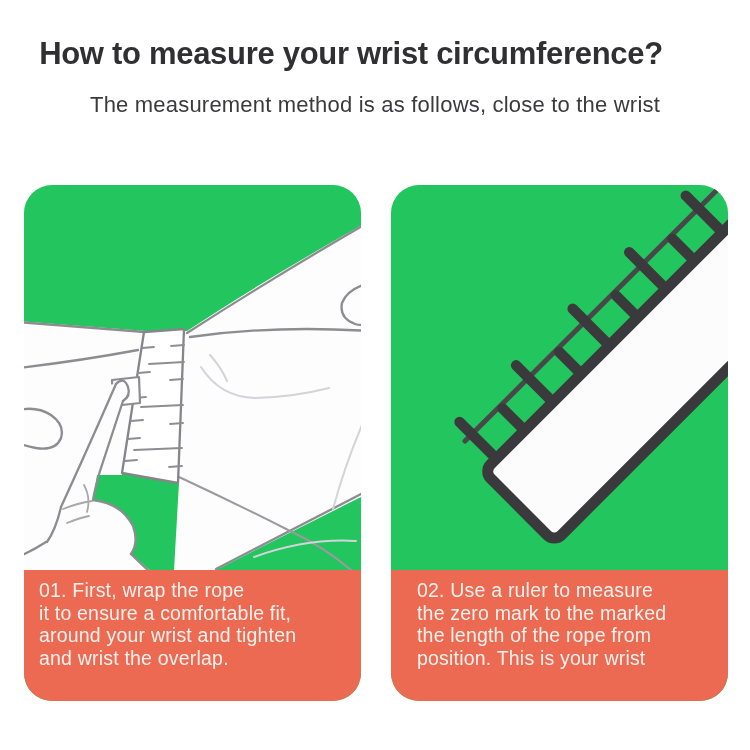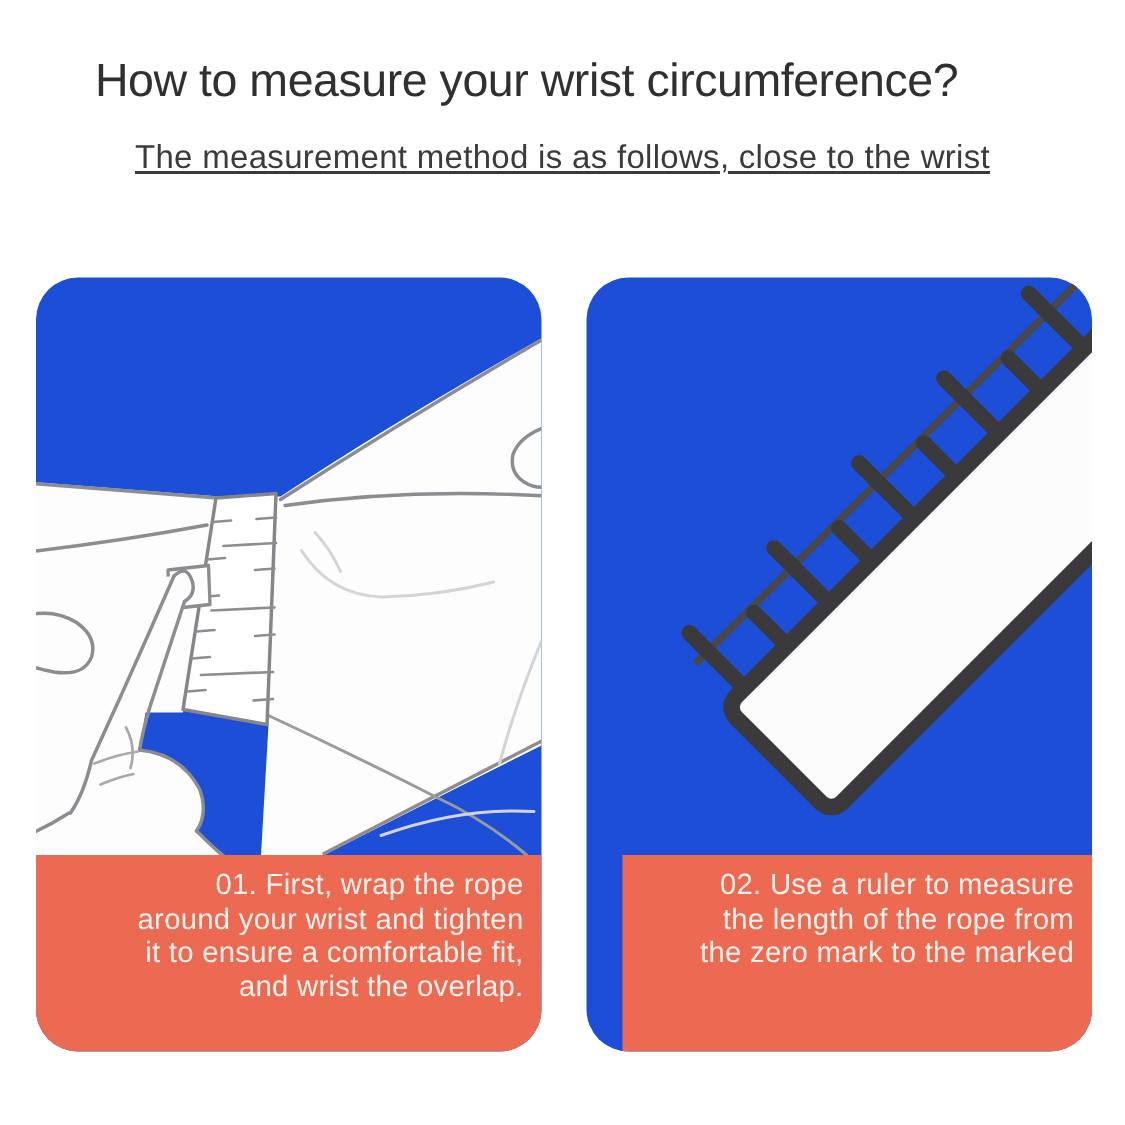--- a/index.html
+++ b/index.html
@@ -3,44 +3,43 @@
 <meta charset="utf-8">
 <style>
   html,body{margin:0;padding:0;}
   body{
     width:750px;height:750px;position:relative;overflow:hidden;
     background:#ffffff;
     font-family:"Liberation Sans","DejaVu Sans",sans-serif;
   }
   .page-title{
     margin:0;position:absolute;top:36px;left:0;width:702px;
-    text-align:center;font-size:31px;font-weight:400;color:#303032;
+    text-align:center;font-size:31px;font-weight:700;color:#303032;
     letter-spacing:-0.3px;
   }
   .page-subtitle{
     margin:0;position:absolute;top:92px;left:0;width:750px;
     text-align:center;font-size:22px;font-weight:400;color:#3b3b3d;
     letter-spacing:0.2px;
-    text-decoration:underline;
   }
   .panels{
     position:absolute;top:185px;left:24px;
     display:flex;gap:30px;
   }
   .panel{
     width:337px;height:516px;border-radius:28px;overflow:hidden;
-    background:#1d4ed8;display:flex;flex-direction:column;text-align:right;
+    background:#22c55e;display:flex;flex-direction:column;
   }
   .illustration{width:337px;height:385px;display:block;flex:0 0 385px;}
   .caption{
     flex:1;background:#EB6A51;color:#FAF2EE;
     font-size:19.5px;line-height:22.5px;letter-spacing:0.2px;
     padding:9px 12px 0 15px;box-sizing:border-box;
   }
-  .caption.caption-right{padding-left:26px;margin-left:24px;}
+  .caption.caption-right{padding-left:26px;}
   .caption span{display:block;}
 </style>
 </head>
 <body>
 
 <h1 class="page-title">How to measure your wrist circumference?</h1>
 <div class="page-subtitle">The measurement method is as follows, close to the wrist</div>
 
 <div class="panels">
 
@@ -97,22 +96,22 @@
         <path d="M -6,372 Q 8,366 22,357"></path>
       </g>
       <g fill="none" stroke="#a8a8ad" stroke-width="1.8" stroke-linecap="round">
         <path d="M 39,324 Q 54,318 68,316"></path>
         <path d="M 43,338 Q 55,333 65,331"></path>
         <path d="M 60,300 Q 67,313 63,327"></path>
       </g>
     </svg>
     <div class="caption">
       <span>01. First, wrap the rope</span>
+      <span>it to ensure a comfortable fit,</span>
       <span>around your wrist and tighten</span>
-      <span>it to ensure a comfortable fit,</span>
       <span>and wrist the overlap.</span>
     </div>
   </div>
 
   <div class="panel">
     <svg class="illustration" viewBox="0 0 337 385" aria-hidden="true">
 
       <path fill="none" stroke="#48484b" stroke-width="5" stroke-linecap="round" d="M 74,256 L 328,3"></path>
 
       <g transform="translate(94,285) rotate(-45)">
@@ -128,18 +127,19 @@
           <line x1="296" y1="-3" x2="296" y2="-31"></line>
           <line x1="336" y1="-3" x2="336" y2="-52"></line>
           <line x1="376" y1="-3" x2="376" y2="-31"></line>
           <line x1="416" y1="-3" x2="416" y2="-52"></line>
           <line x1="456" y1="-3" x2="456" y2="-31"></line>
         </g>
       </g>
     </svg>
     <div class="caption caption-right">
       <span>02. Use a ruler to measure</span>
+      <span>the zero mark to the marked</span>
       <span>the length of the rope from</span>
-      <span>the zero mark to the marked</span>
+      <span>position. This is your wrist</span>
     </div>
   </div>
 
 </div>
 
 </body></html>

